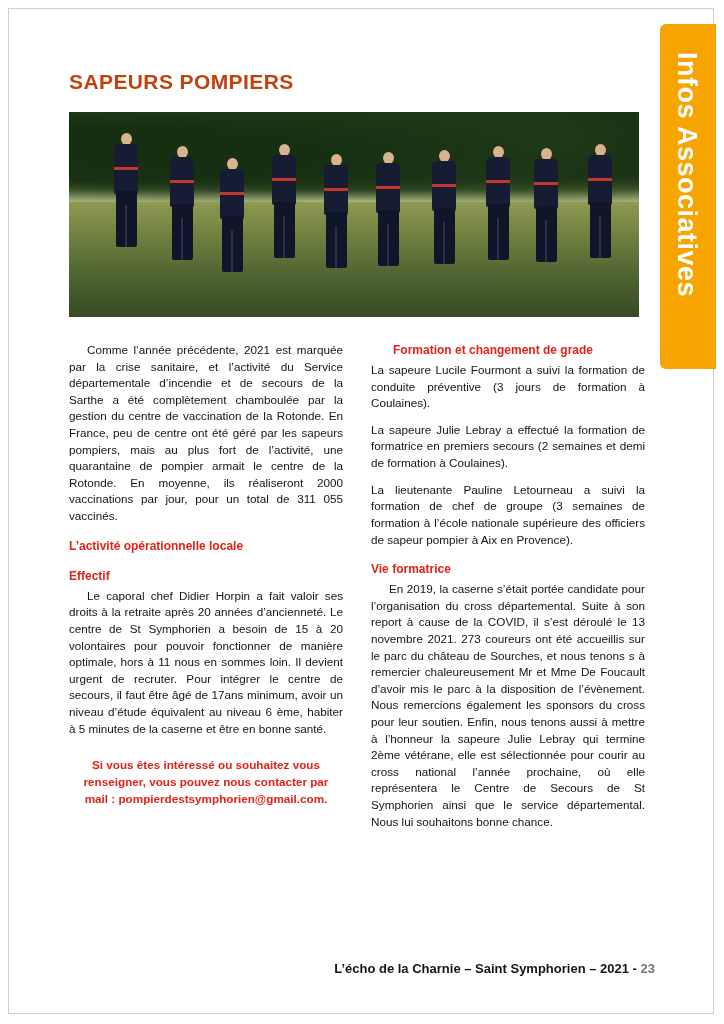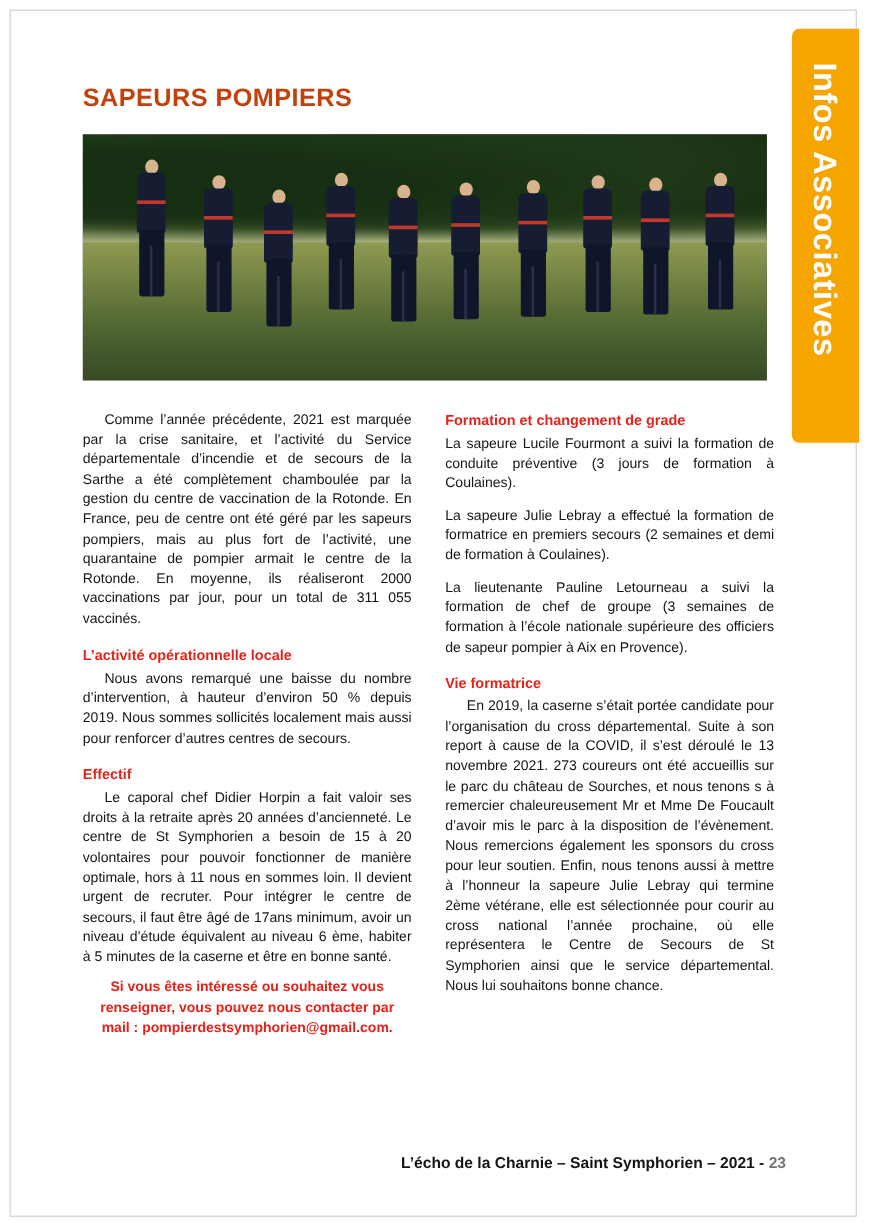--- a/index.html
+++ b/index.html
@@ -162,33 +162,33 @@
   .col-left { left: 69px; top: 342px; }
   .col-right { left: 371px; top: 342px; }
 
   .sub-head {
     color: #e2231a;
     font-weight: bold;
     font-size: 12px;
     margin: 13px 0 3px 0;
     text-align: left;
   }
-  .sub-head.first { margin-top: 0; }
+  .sub-head.first { margin-top: 0; margin-left: 22px; }
   p {
     margin: 0 0 0 0;
     text-indent: 18px;
   }
   p.noind { text-indent: 0; }
   p + p { margin-top: 10px; }
 
   .contact-block {
     color: #e2231a;
     font-weight: bold;
     text-align: center;
-    margin-top: 8px;
+    margin-top: 20px;
     line-height: 1.45;
     font-size: 11.7px;
   }
 
   .footer {
     position: absolute;
     right: 69px;
     bottom: 48px;
     font-size: 13px;
     color: #141414;
@@ -284,21 +284,20 @@
       <div class="stripe"></div>
       <div class="legs"></div>
       <div class="legsplit"></div>
     </div>
 </div>
 
 <div class="col col-left">
   <p>Comme l’année précédente, 2021 est marquée par la crise sanitaire, et l’activité du Service départementale d’incendie et de secours de la Sarthe a été complètement chamboulée par la gestion du centre de vaccination de la Rotonde. En France, peu de centre ont été géré par les sapeurs pompiers, mais au plus fort de l’activité, une quarantaine de pompier armait le centre de la Rotonde. En moyenne, ils réaliseront 2000 vaccinations par jour, pour un total de 311 055 vaccinés.</p>
 
   <div class="sub-head">L’activité opérationnelle locale</div>
-  <p>Nous avons remarqué une baisse du nombre d’intervention, à hauteur d’environ 50 % depuis 2019. Nous sommes sollicités localement mais aussi pour renforcer d’autres centres de secours.</p>
 
   <div class="sub-head">Effectif</div>
   <p>Le caporal chef Didier Horpin a fait valoir ses droits à la retraite après 20 années d’ancienneté. Le centre de St Symphorien a besoin de 15 à 20 volontaires pour pouvoir fonctionner de manière optimale, hors à 11 nous en sommes loin. Il devient urgent de recruter. Pour intégrer le centre de secours, il faut être âgé de 17ans minimum, avoir un niveau d’étude équivalent au niveau 6 ème, habiter à 5 minutes de la caserne et être en bonne santé.</p>
 
   <div class="contact-block">
     <div>Si vous êtes intéressé ou souhaitez vous renseigner, vous pouvez nous contacter par</div>
     <div>mail : pompierdestsymphorien@gmail.com.</div>
   </div>
 </div>
 

